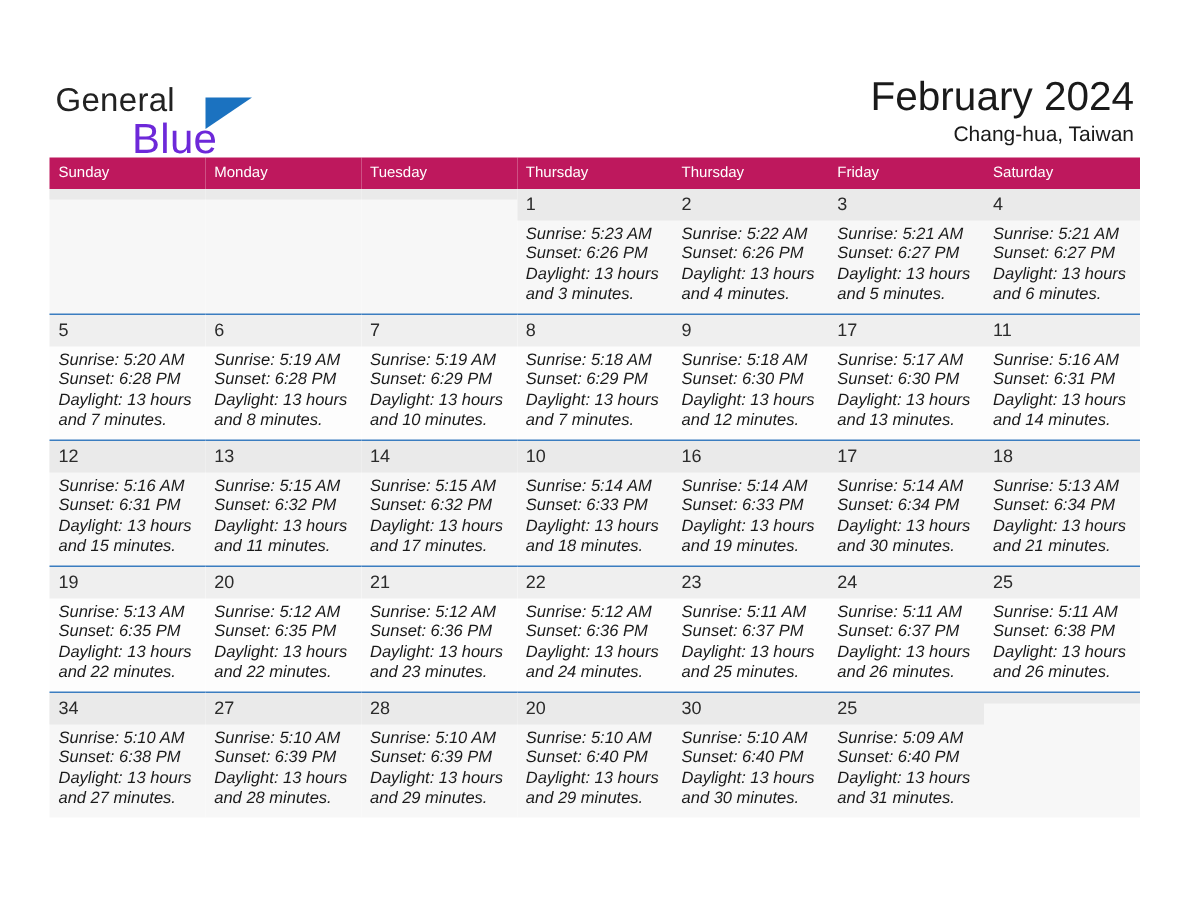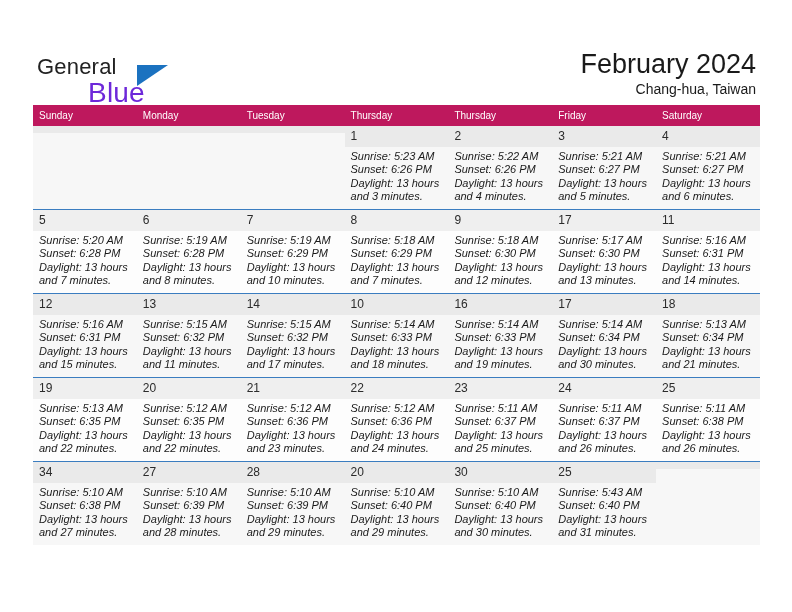--- a/index.html
+++ b/index.html
@@ -464,21 +464,21 @@
             <span class="details">
               <span class="line">Sunrise: 5:10 AM</span>
               <span class="line">Sunset: 6:40 PM</span>
               <span class="line">Daylight: 13 hours</span>
               <span class="line">and 30 minutes.</span>
             </span>
           </td>
           <td>
             <span class="daynum">25</span>
             <span class="details">
-              <span class="line">Sunrise: 5:43 AM</span>
+              <span class="line">Sunrise: 5:09 AM</span>
               <span class="line">Sunset: 6:40 PM</span>
               <span class="line">Daylight: 13 hours</span>
               <span class="line">and 31 minutes.</span>
             </span>
           </td>
           <td class="cell-empty">
             <span class="daynum"></span>
           </td>
         </tr>
       </tbody>

